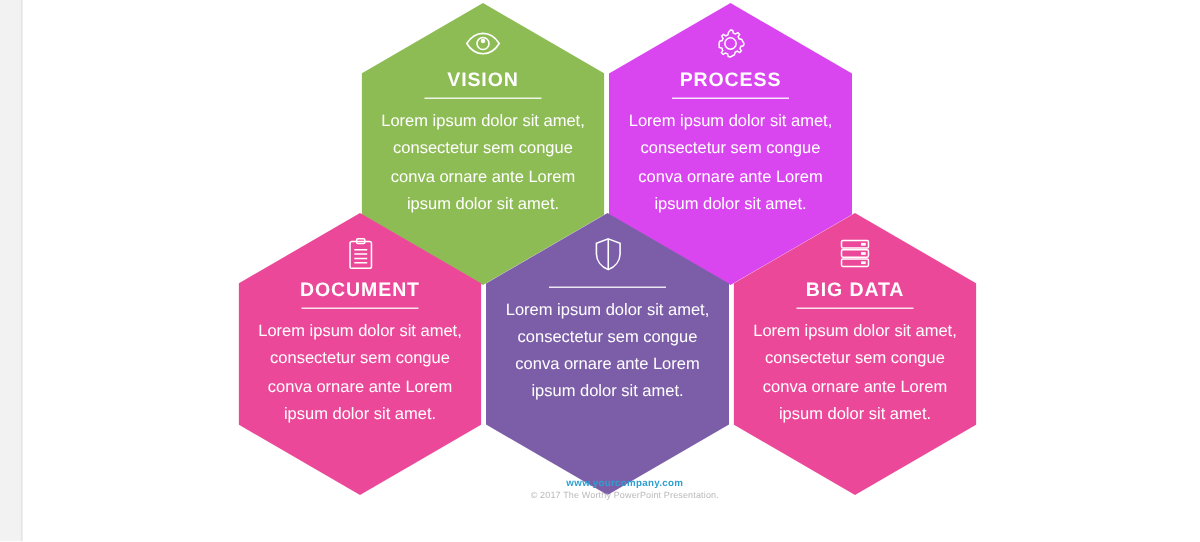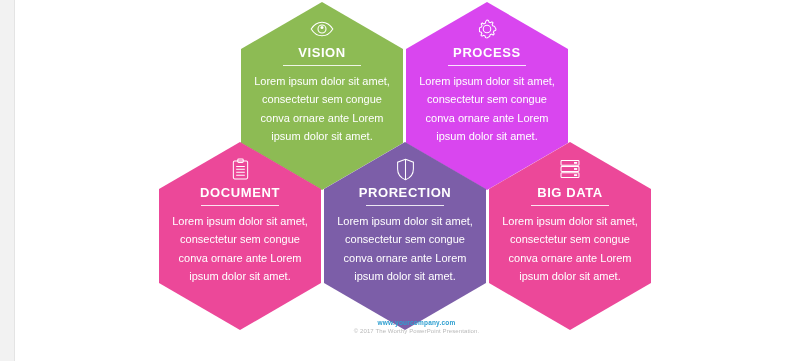--- a/index.html
+++ b/index.html
@@ -177,21 +177,20 @@
     </div>
   </div>
 
   <div class="hex" id="hex-prorection" style="background: rgb(124, 94, 168);">
     <div class="hex-icon">
       <svg width="19" height="23" viewBox="0 0 20 24" fill="none" stroke="#ffffff" stroke-width="1.1">
         <path d="M10 1.2 18.3 4.3v7.2c0 5.2-3.4 9.4-8.3 11.3C5.1 20.9 1.7 16.7 1.7 11.5V4.3z"></path>
         <line x1="10" y1="1.6" x2="10" y2="22.4"></line>
       </svg>
     </div>
-    <div class="hex-title">PRORECTION</div>
     <div class="hex-rule"></div>
     <div class="hex-body">
       <div>Lorem ipsum dolor sit amet,</div>
       <div>consectetur sem congue</div>
       <div>conva ornare ante Lorem</div>
       <div>ipsum dolor sit amet.</div>
     </div>
   </div>
 
   <div class="hex" id="hex-bigdata" style="background: #ec4899;">

